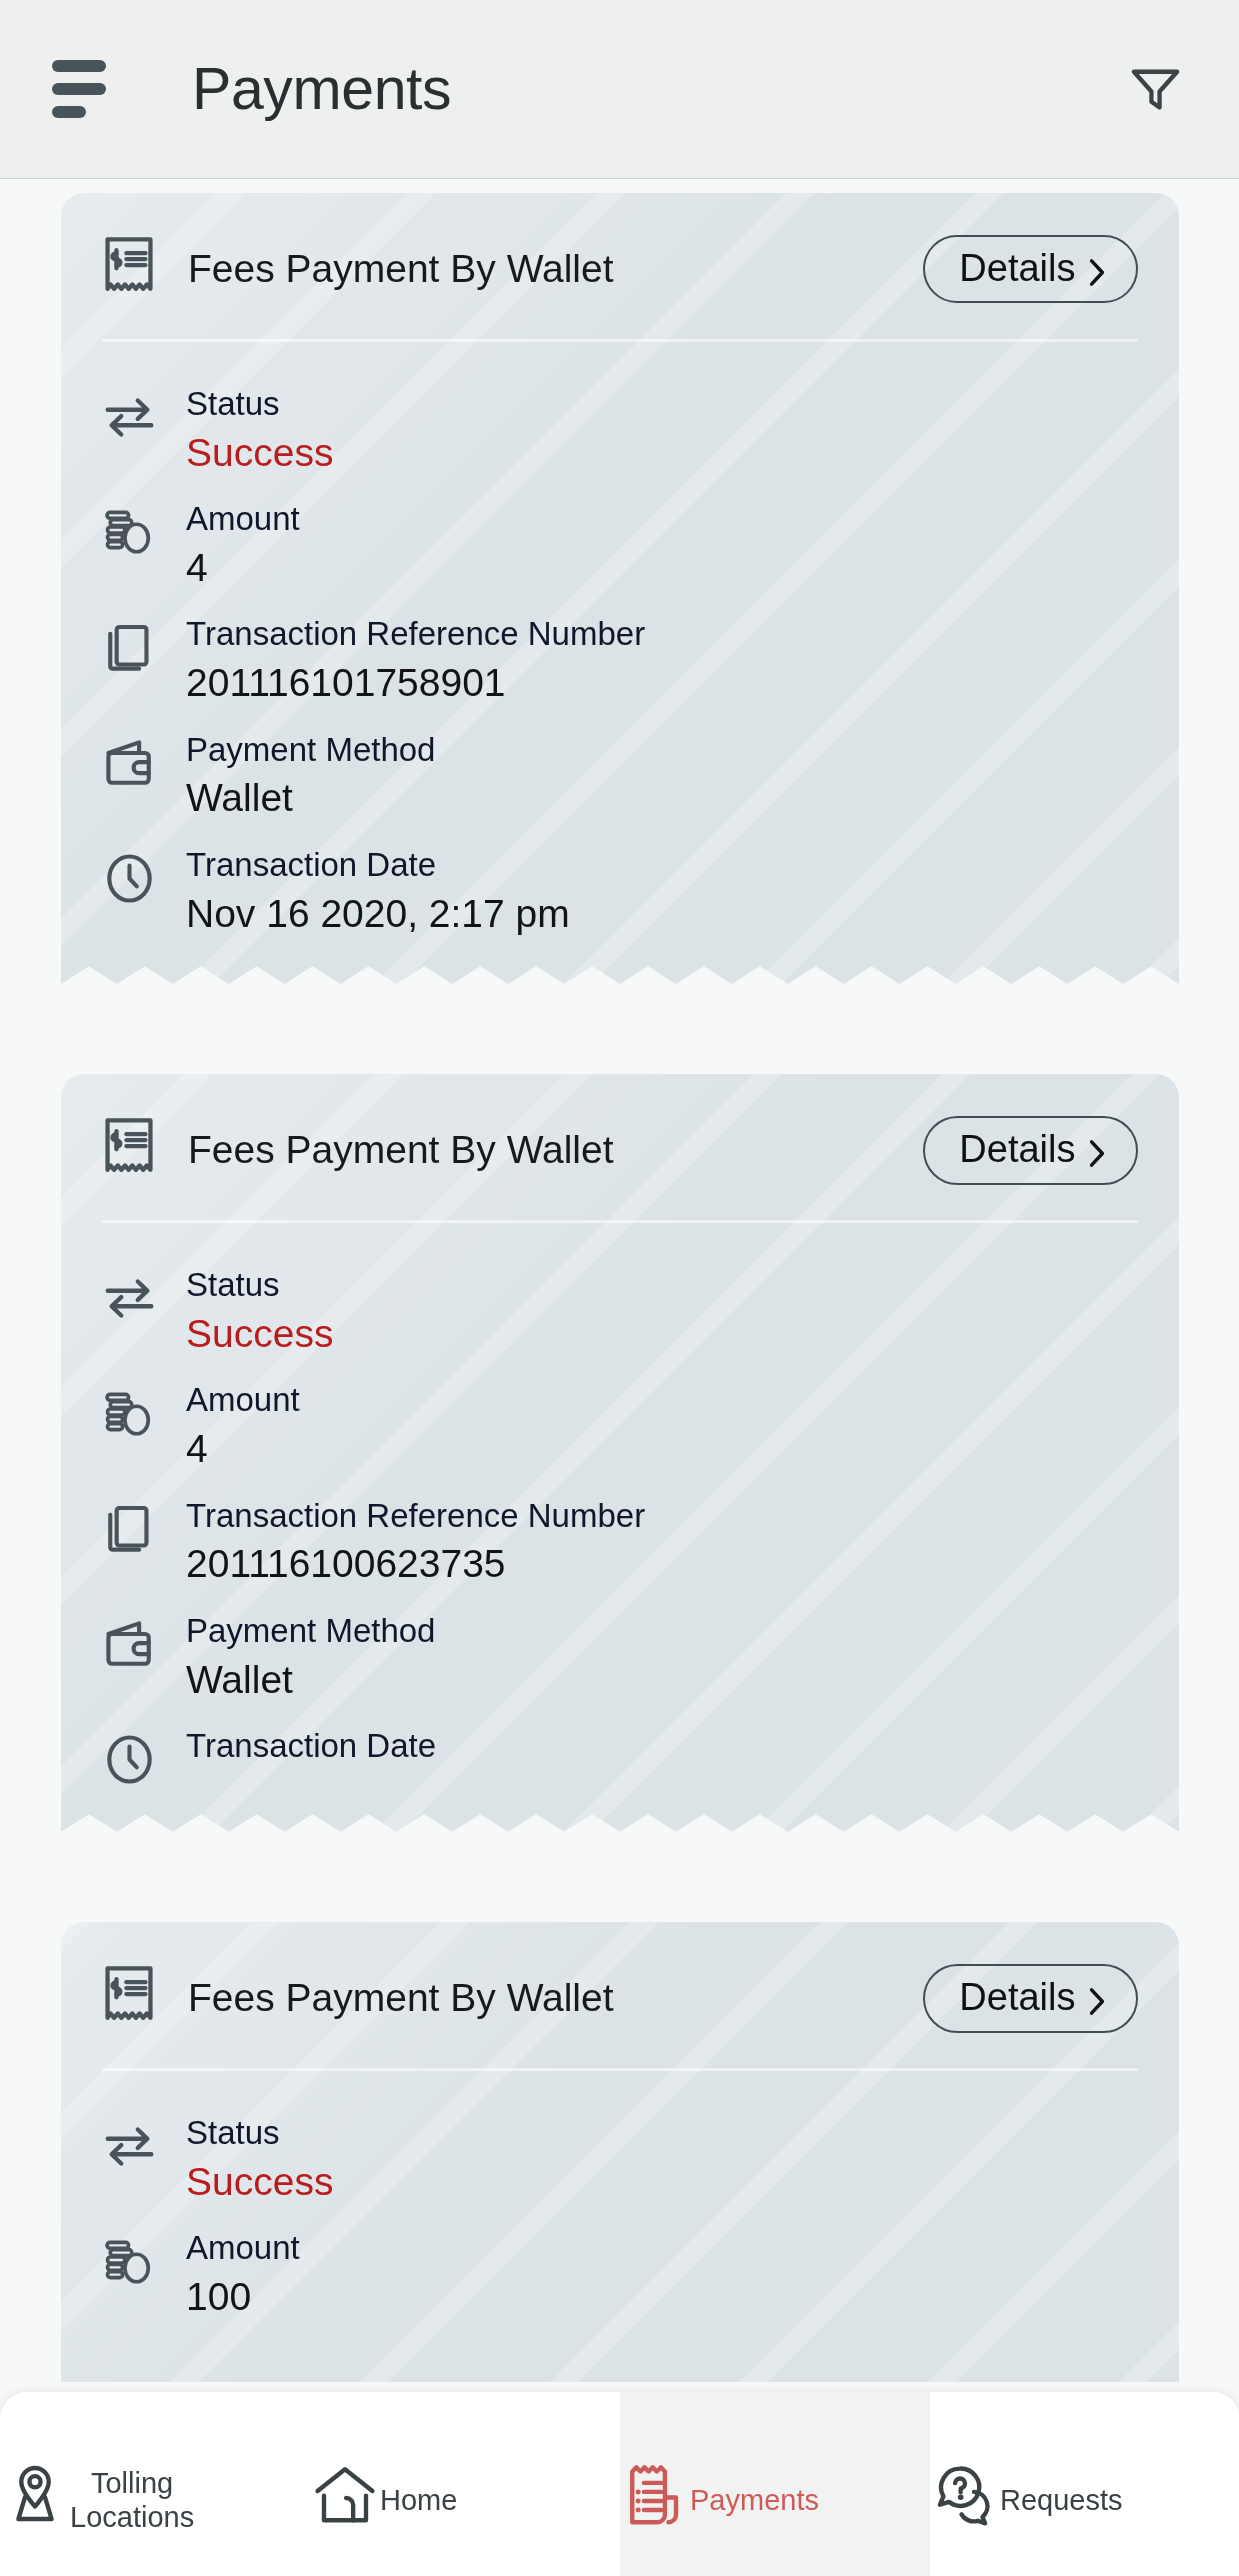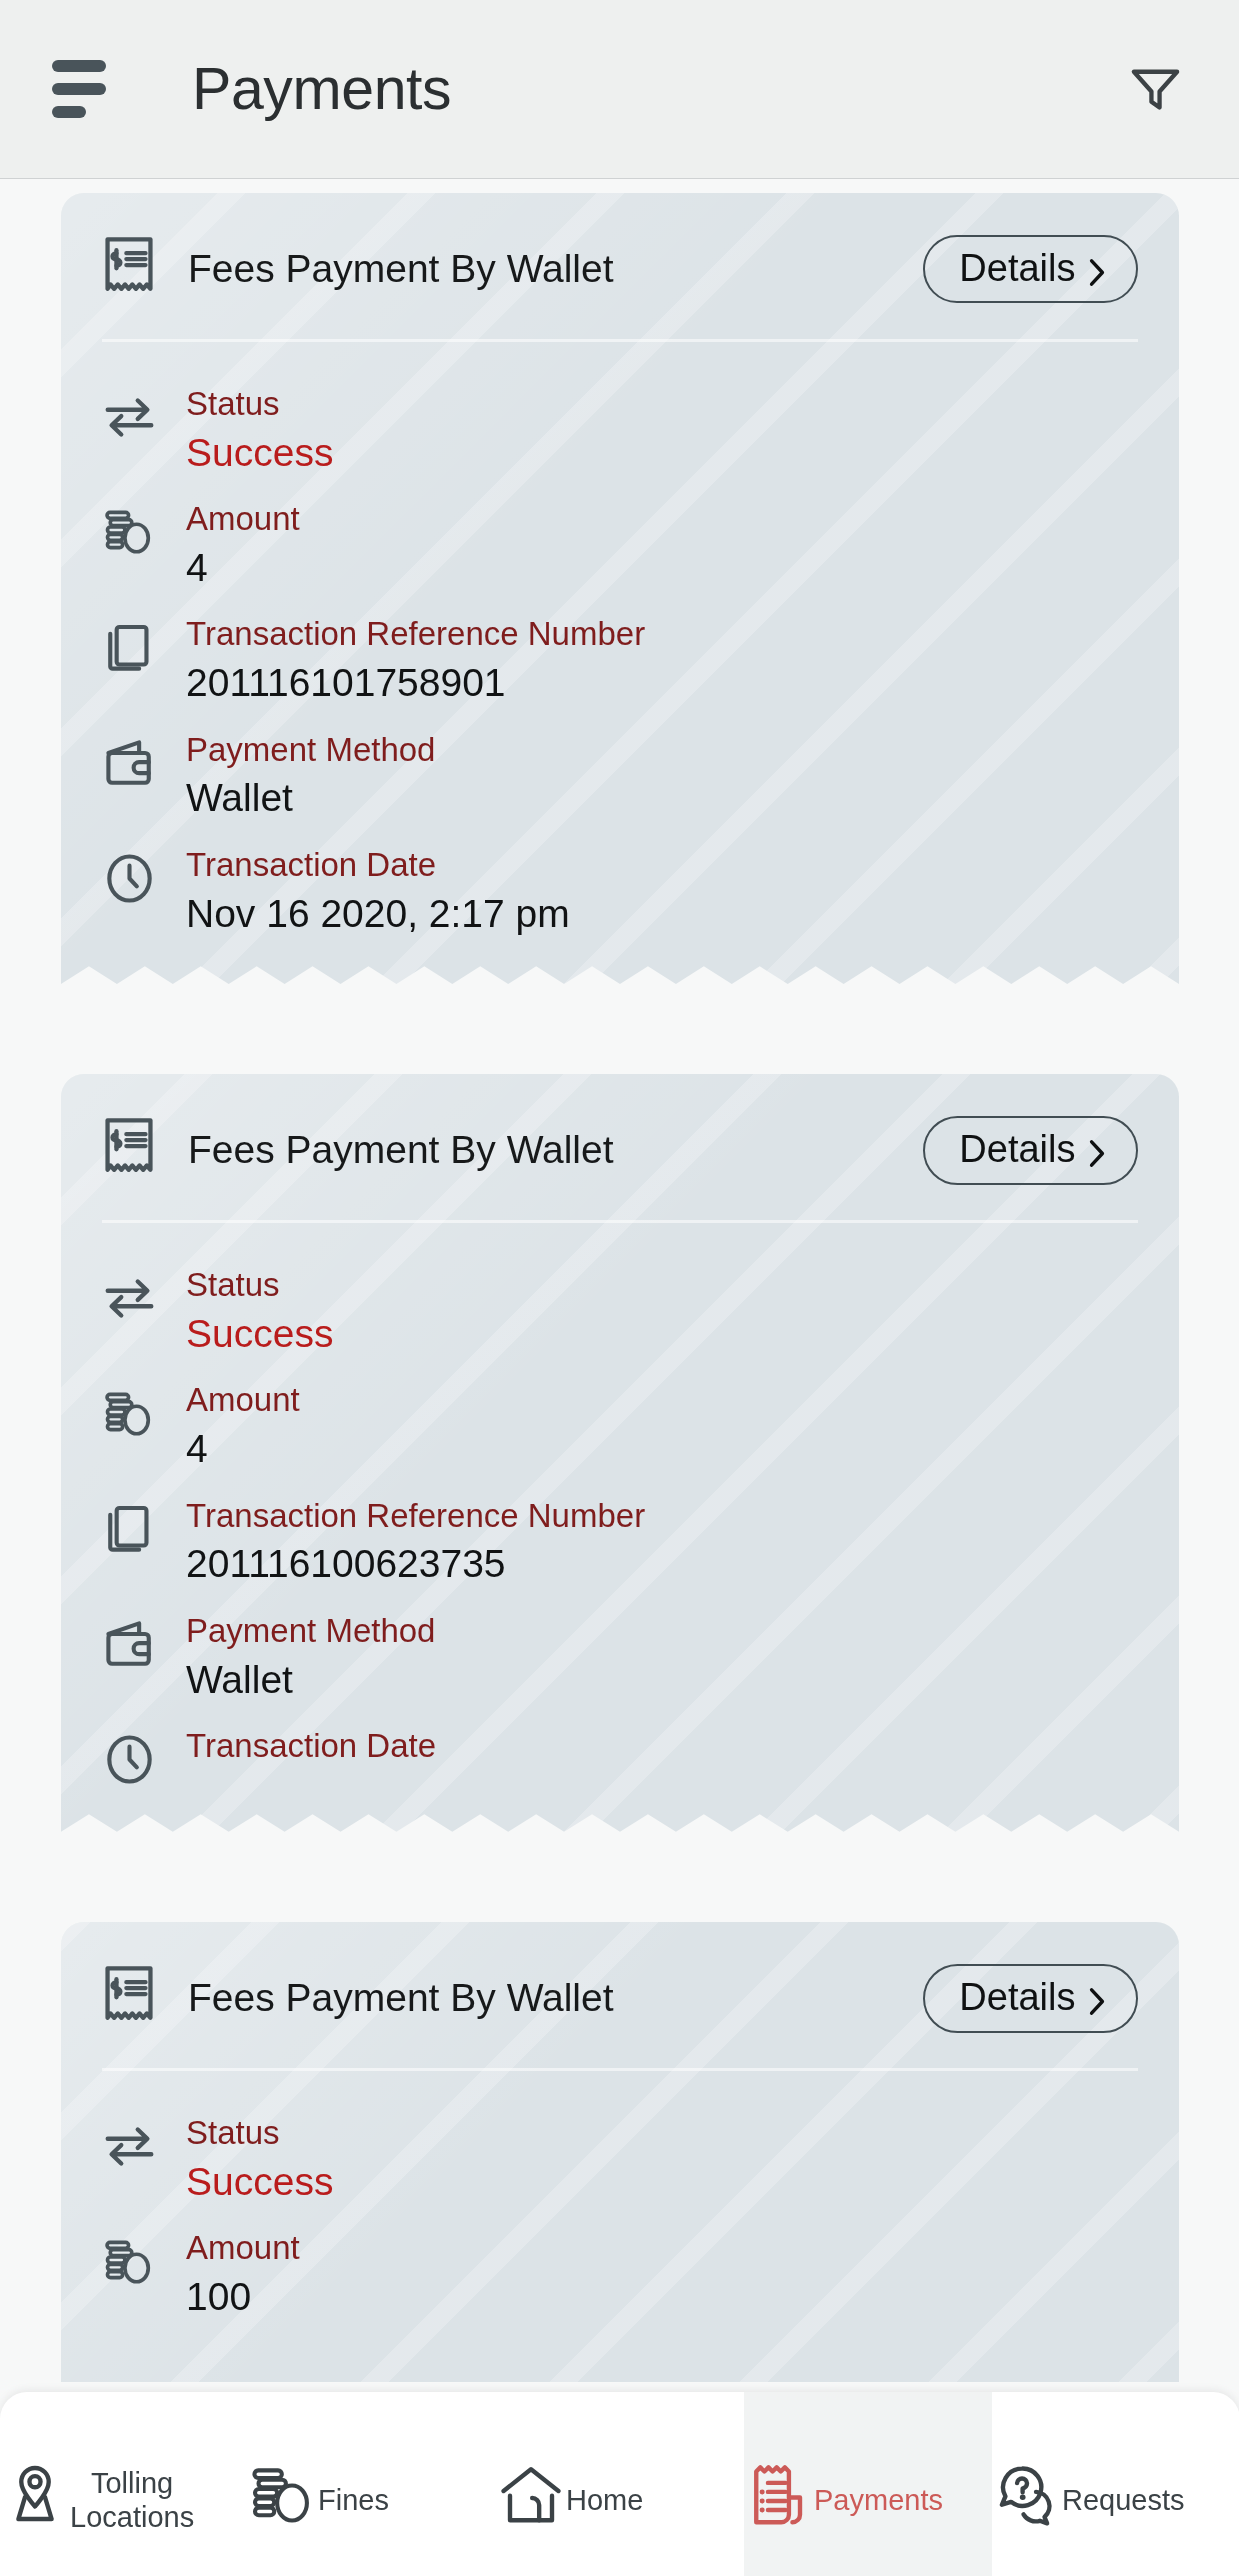--- a/index.html
+++ b/index.html
@@ -90,21 +90,21 @@
 
   .divider{
     height:2.7px; background:rgba(255,255,255,.55);
     margin:30px 41px 0 41px;
   }
 
   .rows{ padding:21.5px 41px 0 41px; }
   .row{ display:flex; align-items:flex-start; padding:19.7px 0 0 0; }
   .row .ic{ width:55px; height:55px; flex:0 0 auto; margin-top:7.2px; }
   .row .txt{ margin-left:29px; }
-  .row .lbl{ font-size:33px; color:#7f1d1d; line-height:1.25; }
+  .row .lbl{ font-size:33px; color:#0f172a; line-height:1.25; }
   .row .val{ font-size:39px; color:#111314; line-height:1.3; margin-top:3.6px; white-space:nowrap; }
   .row .val.ok{ color:#b91c1c; }
 
   .card-foot{ height:59px; }
   .teeth{
     position:relative; z-index:5;
     margin:-32px 61px 0 61px; height:32px;
     background:#f7f8f8;
     clip-path:polygon(
       0% 100%, 0% 55%,
@@ -381,33 +381,20 @@
     <div class="nav-icon">
       <svg width="70" height="70" viewBox="0 0 24 24" fill="none" stroke="#3b4246" stroke-width="1.5" stroke-linejoin="round" stroke-linecap="round">
         <path d="M12 2.4c-2.6 0-4.7 2.1-4.7 4.8 0 3.3 4.7 8.4 4.7 8.4s4.7-5.1 4.7-8.4c0-2.7-2.1-4.8-4.7-4.8z"></path>
         <circle cx="12" cy="7.1" r="1.9"></circle>
         <path d="M8.6 12.3 6.3 19.9h11.4l-2.3-7.6"></path>
       </svg>
     </div>
     <div class="nav-label"><span>Tolling</span><br><span>Locations</span></div>
   </div>
 
-  <div class="nav-item">
-    <div class="nav-icon">
-      <svg width="70" height="70" viewBox="0 0 24 24" fill="none" stroke="#3b4246" stroke-width="1.4" stroke-linejoin="round">
-        <rect x="2.2" y="3.2" width="9.4" height="2.6" rx="1.3"></rect>
-        <rect x="3.6" y="6.4" width="9.4" height="2.6" rx="1.3"></rect>
-        <rect x="2.4" y="9.6" width="7.6" height="2.6" rx="1.3"></rect>
-        <rect x="2.4" y="12.8" width="6.6" height="2.6" rx="1.3"></rect>
-        <rect x="2.4" y="16" width="6.6" height="2.6" rx="1.3"></rect>
-        <ellipse cx="15.1" cy="14.4" rx="5.1" ry="6"></ellipse>
-      </svg>
-    </div>
-    <div class="nav-label">Fines</div>
-  </div>
 
   <div class="nav-item">
     <div class="nav-icon">
       <svg width="70" height="70" viewBox="0 0 24 24" fill="none" stroke="#3b4246" stroke-width="1.5" stroke-linejoin="round" stroke-linecap="round">
         <path d="M2.6 10.3 12 2.8l9.4 7.5"></path>
         <path d="M4.8 11.9v8.4h14.4v-8.4"></path>
         <path d="M14.8 20.3v-5.2a2.4 2.4 0 0 0-2.4-2.4"></path>
       </svg>
     </div>
     <div class="nav-label">Home</div>

